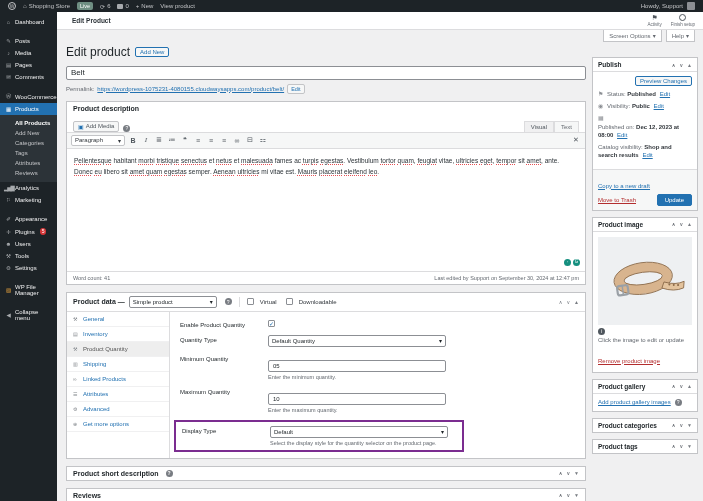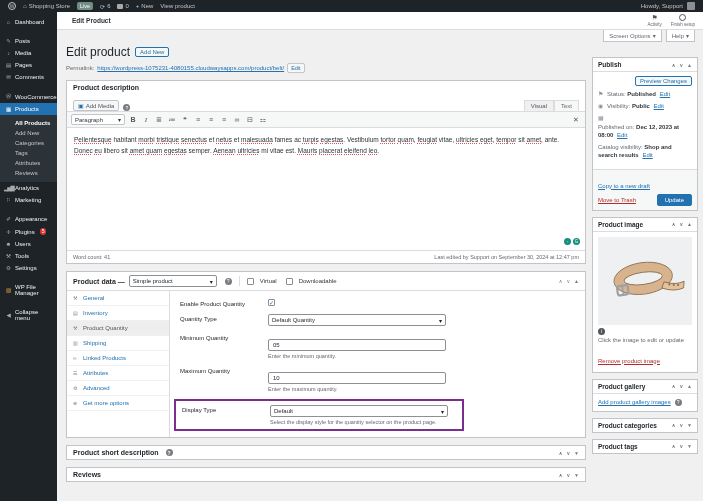--- a/index.html
+++ b/index.html
@@ -286,20 +286,21 @@
   </div>
 </div>
 
 <div class="main-col">
 
   <div class="heading-row">
     <span class="page-title">Edit product</span>
     <span class="add-new-btn">Add New</span>
   </div>
 
+  <input class="title-input" value="Belt" style="">
 
   <div class="permalink-row">
     <span>Permalink:</span>
     <span class="permalink-link">https://wordpress-1075231-4080155.cloudwaysapps.com/product/belt/</span>
     <span class="edit-small-btn">Edit</span>
   </div>
 
   
   <div class="panel">
     <div class="panel-header">

